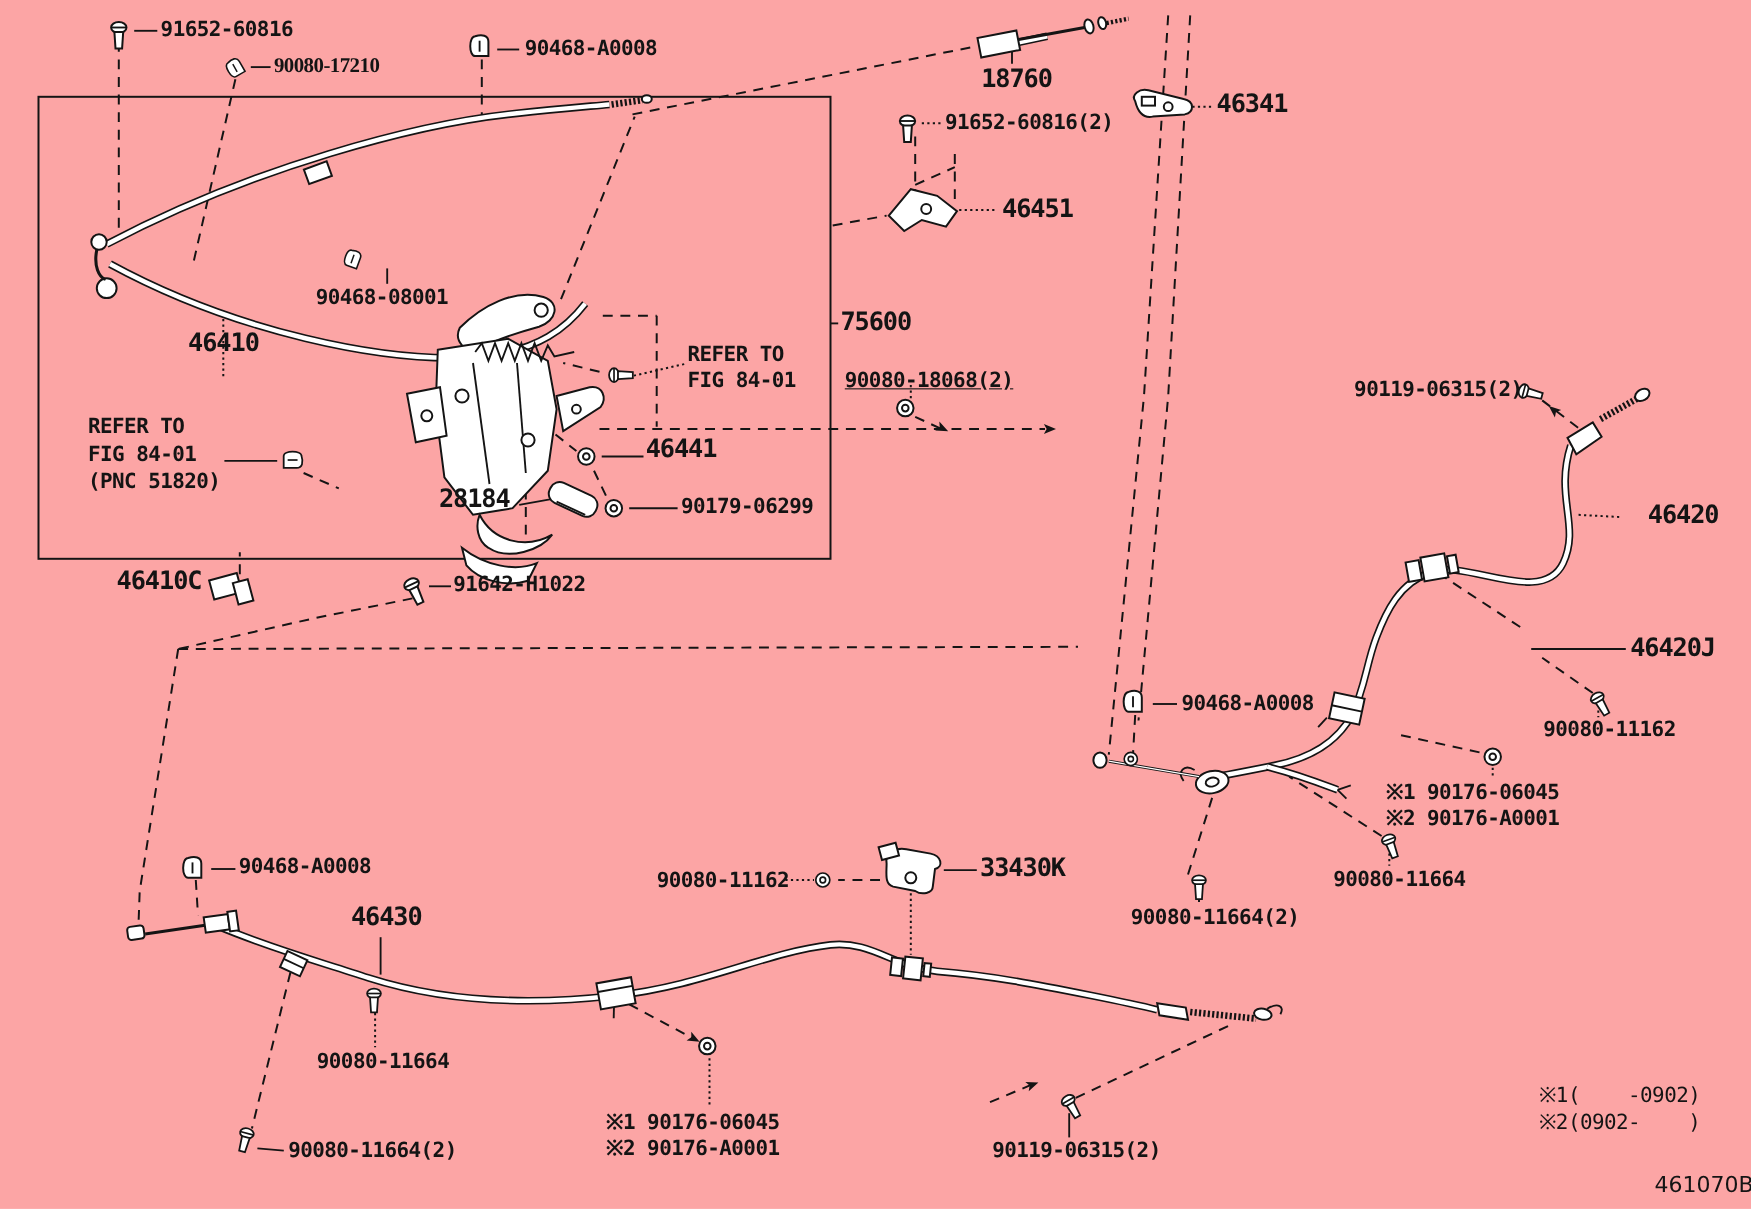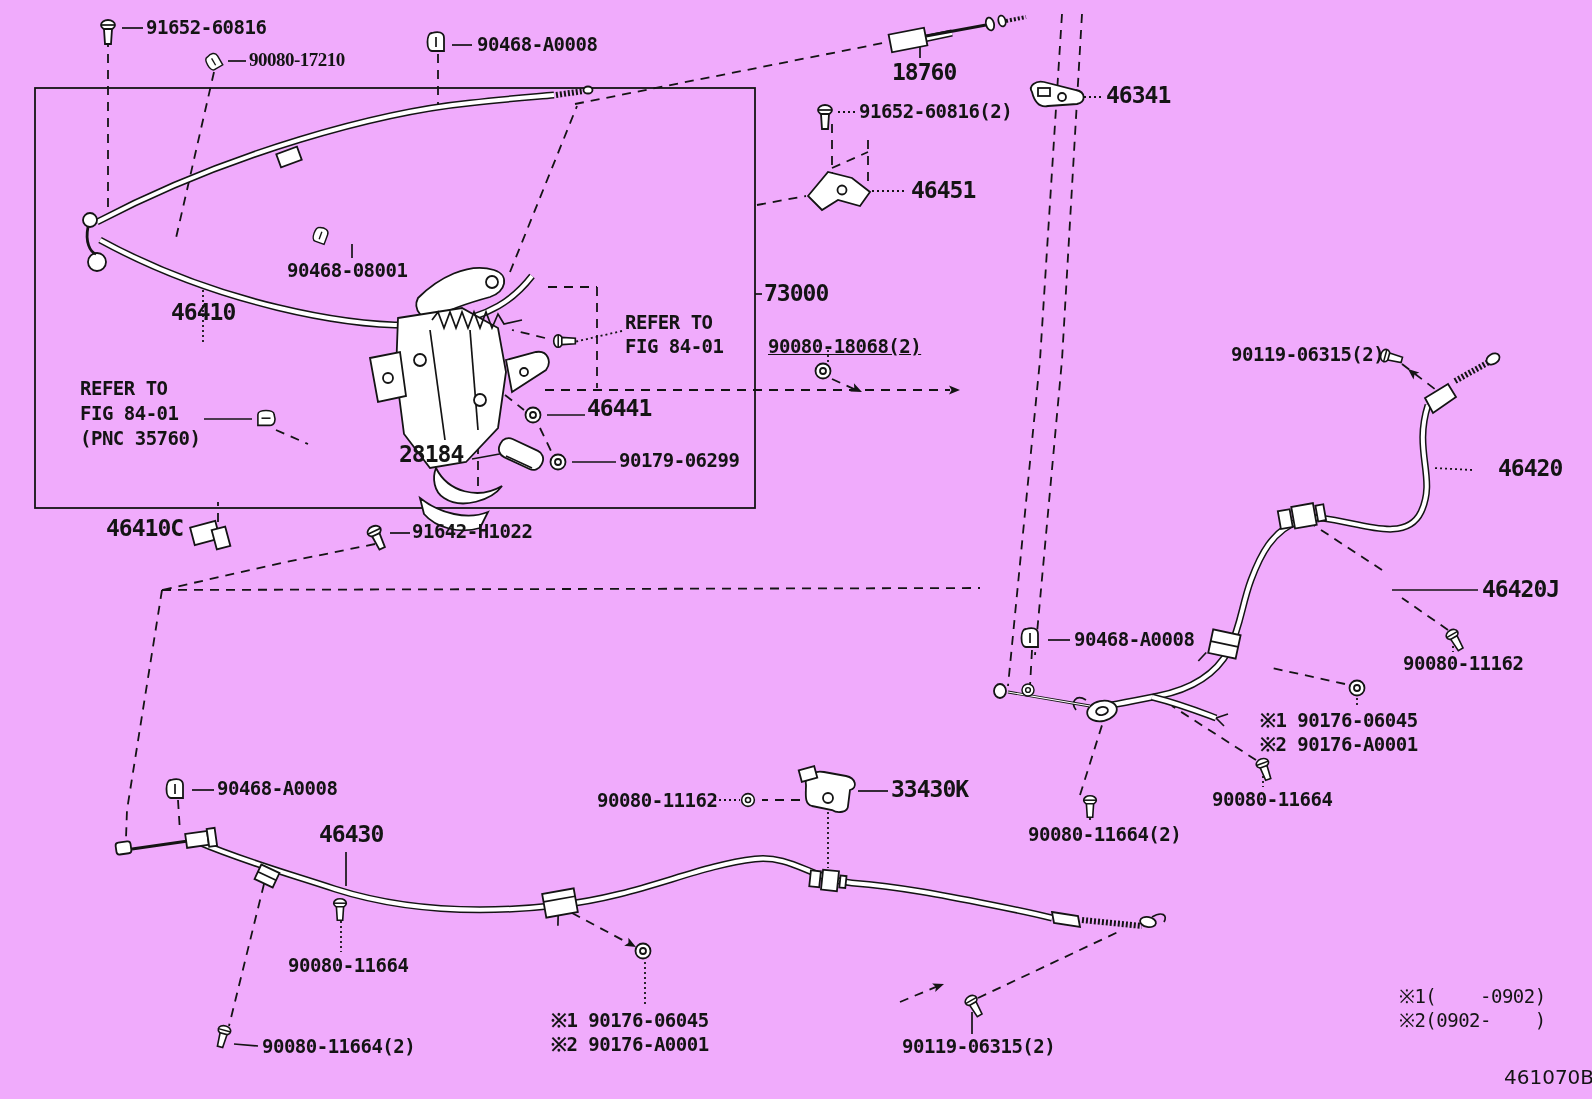--- a/index.html
+++ b/index.html
@@ -1,16 +1,16 @@
 <!DOCTYPE html>
 <html><head>
 <meta charset="utf-8">
 <style>
   html,body{margin:0;padding:0;background:#fff;}
-  .stage{position:relative;width:1592px;height:1099px;background:#f0abfc;overflow:hidden;
+  .stage{position:relative;width:1592px;height:1099px;background:#fca5a5;overflow:hidden;
          font-family:"DejaVu Sans Mono","Liberation Mono",monospace;}
   .stage svg{position:absolute;left:0;top:0;}
   .lbl{position:absolute;font-weight:bold;color:#141414;white-space:pre;line-height:1.1;}
   .sm{font-size:19px;letter-spacing:-0.5px;}
   .lg{font-size:23px;letter-spacing:-1px;}
   .note{font-size:19px;font-weight:normal;letter-spacing:-0.5px;}
   .id{font-size:20px;font-weight:normal;font-family:"DejaVu Sans","Liberation Sans",sans-serif;}
   
   .ln{fill:none;stroke:#141414;stroke-width:1.7;}
   .bx{fill:none;stroke:#141414;stroke-width:1.8;}
@@ -291,27 +291,27 @@
 <div id="labels">
       <div class="lbl sm" style="left: 146px; top: 17px;">91652-60816</div>
       <div class="lbl sm" style="left: 249px; top: 50px; font-family: Liberation Serif, serif;">90080-17210</div>
       <div class="lbl sm" style="left: 477px; top: 34px;">90468-A0008</div>
       <div class="lbl lg" style="left: 892px; top: 60px;">18760</div>
       <div class="lbl lg" style="left: 1106px; top: 83px;">46341</div>
       <div class="lbl sm" style="left: 859px; top: 101px;">91652-60816(2)</div>
       <div class="lbl lg" style="left: 911px; top: 178px;">46451</div>
       <div class="lbl lg" style="left: 171px; top: 252px; margin-top: 48px;">46410</div>
       <div class="lbl sm" style="left: 287px; top: 260px;">90468-08001</div>
-      <div class="lbl lg" style="left: 764px; top: 281px;">73000</div>
+      <div class="lbl lg" style="left: 764px; top: 281px;">75600</div>
       <div class="lbl sm" style="left: 625px; top: 312px;">REFER TO</div>
       <div class="lbl sm" style="left: 625px; top: 336px;">FIG 84-01</div>
       <div class="lbl sm" style="left: 768px; top: 336px; text-decoration: underline;">90080-18068(2)</div>
       <div class="lbl sm" style="left: 80px; top: 378px;">REFER TO</div>
       <div class="lbl sm" style="left: 80px; top: 403px;">FIG 84-01</div>
-      <div class="lbl sm" style="left: 80px; top: 428px;">(PNC 35760)</div>
+      <div class="lbl sm" style="left: 80px; top: 428px;">(PNC 51820)</div>
       <div class="lbl lg" style="left: 587px; top: 396px;">46441</div>
       <div class="lbl lg" style="left: 399px; top: 442px;">28184</div>
       <div class="lbl sm" style="left: 619px; top: 450px;">90179-06299</div>
       <div class="lbl sm" style="left: 412px; top: 521px;">91642-H1022</div>
       <div class="lbl lg" style="left: 106px; top: 516px;">46410C</div>
       <div class="lbl sm" style="left: 1231px; top: 344px;">90119-06315(2)</div>
       <div class="lbl lg" style="left: 1477px; top: 456px; margin-left: 21px;">46420</div>
       <div class="lbl lg" style="left: 1482px; top: 577px;">46420J</div>
       <div class="lbl sm" style="left: 1403px; top: 653px;">90080-11162</div>
       <div class="lbl sm" style="left: 1074px; top: 629px;">90468-A0008</div>

